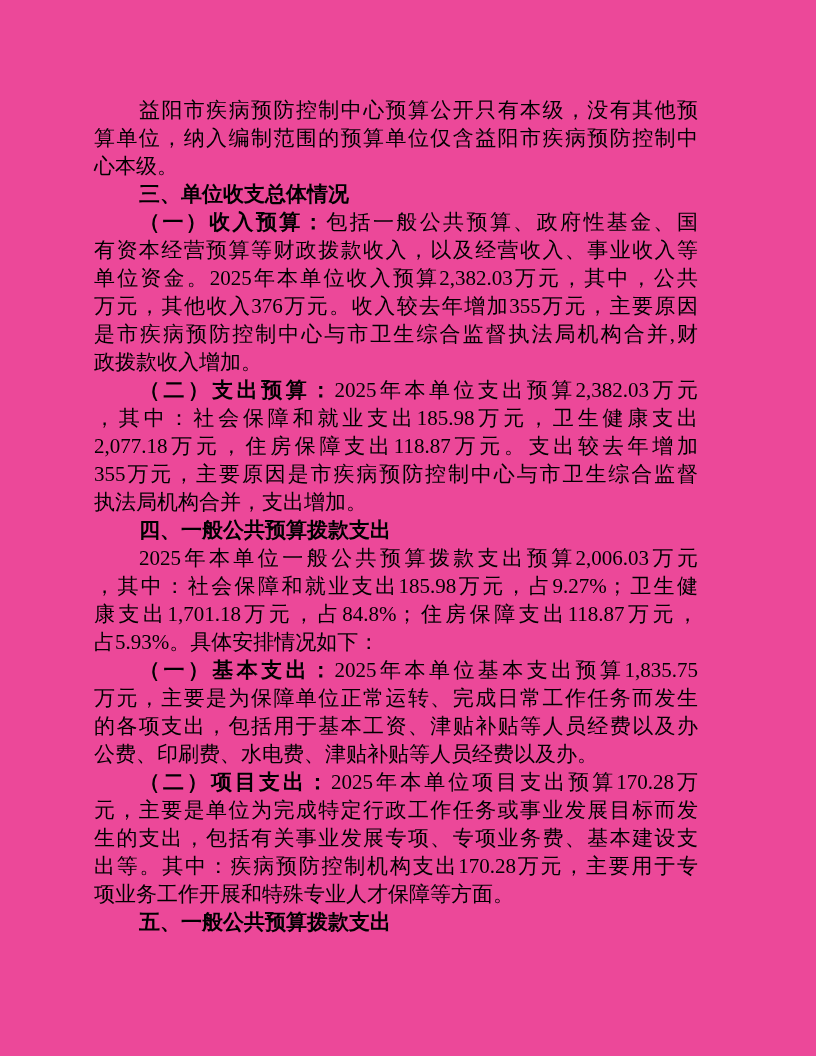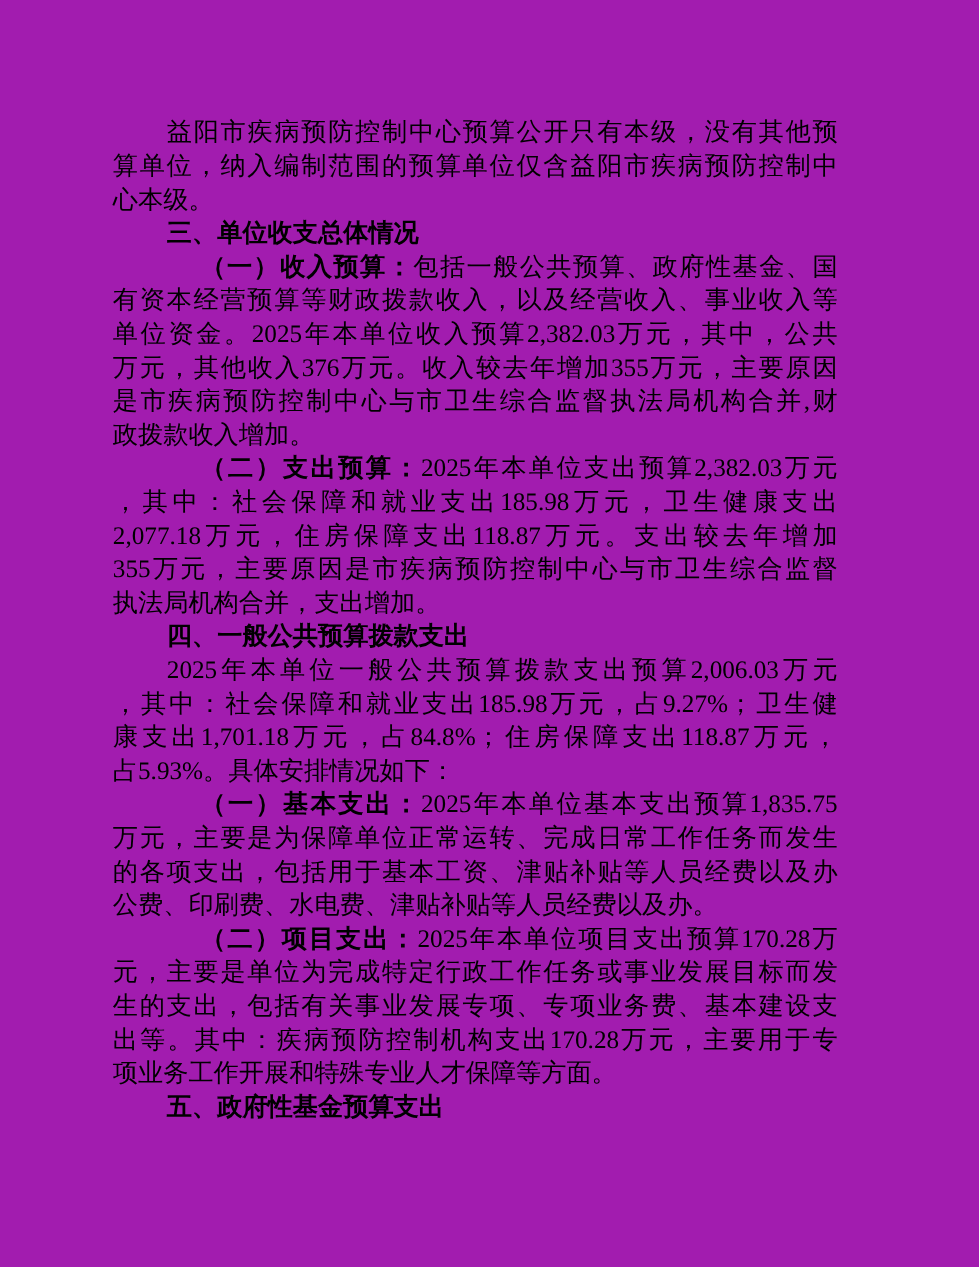--- a/index.html
+++ b/index.html
@@ -9,21 +9,21 @@
     background: #ffffff;
     color: #000000;
     font-family: "Liberation Serif", "DejaVu Serif", serif;
     position: relative;
   }
   .page {
     position: absolute;
     left: 0; top: 0;
     width: 816px;
     height: 1056px;
-    background: #a21caf;
+    background: #ec4899;
     overflow: hidden;
   }
   .content {
     position: absolute;
     left: 94px;
     top: 96px;
     width: 604px;
     font-size: 21px;
     line-height: 28px;
     color: #000000;
@@ -32,21 +32,20 @@
   .ind { padding-left: 45px; }
   .just { text-align: justify; text-align-last: justify; }
   .last { text-align: left; text-align-last: left; }
   .head {
     font-weight: bold;
     font-family: Liberation Serif, serif;
   }
   .b {
     font-weight: bold;
     font-family: "Liberation Sans", "DejaVu Sans", sans-serif;
-    margin-left: 28px;
   }
 </style>
 </head>
 <body>
 
 <div class="page">
   <div class="content">
 
     <div class="ln ind just"><span>益阳市疾病预防控制中心预算公开只有本级，没有其他预</span></div>
     <div class="ln just"><span>算单位，纳入编制范围的预算单位仅含益阳市疾病预防控制中</span></div>
@@ -78,16 +77,16 @@
     <div class="ln just"><span>万元，主要是为保障单位正常运转、完成日常工作任务而发生</span></div>
     <div class="ln just"><span>的各项支出，包括用于基本工资、津贴补贴等人员经费以及办</span></div>
     <div class="ln last"><span>公费、印刷费、水电费、津贴补贴等人员经费以及办。</span></div>
 
     <div class="ln ind just"><span class="b">（二）项目支出：</span><span>2025年本单位项目支出预算170.28万</span></div>
     <div class="ln just"><span>元，主要是单位为完成特定行政工作任务或事业发展目标而发</span></div>
     <div class="ln just"><span>生的支出，包括有关事业发展专项、专项业务费、基本建设支</span></div>
     <div class="ln just"><span>出等。其中：疾病预防控制机构支出170.28万元，主要用于专</span></div>
     <div class="ln last"><span>项业务工作开展和特殊专业人才保障等方面。</span></div>
 
-    <div class="ln ind head last"><span>五、政府性基金预算支出</span></div>
+    <div class="ln ind head last"><span>五、一般公共预算拨款支出</span></div>
 
   </div>
 </div>
 
 </body></html>

